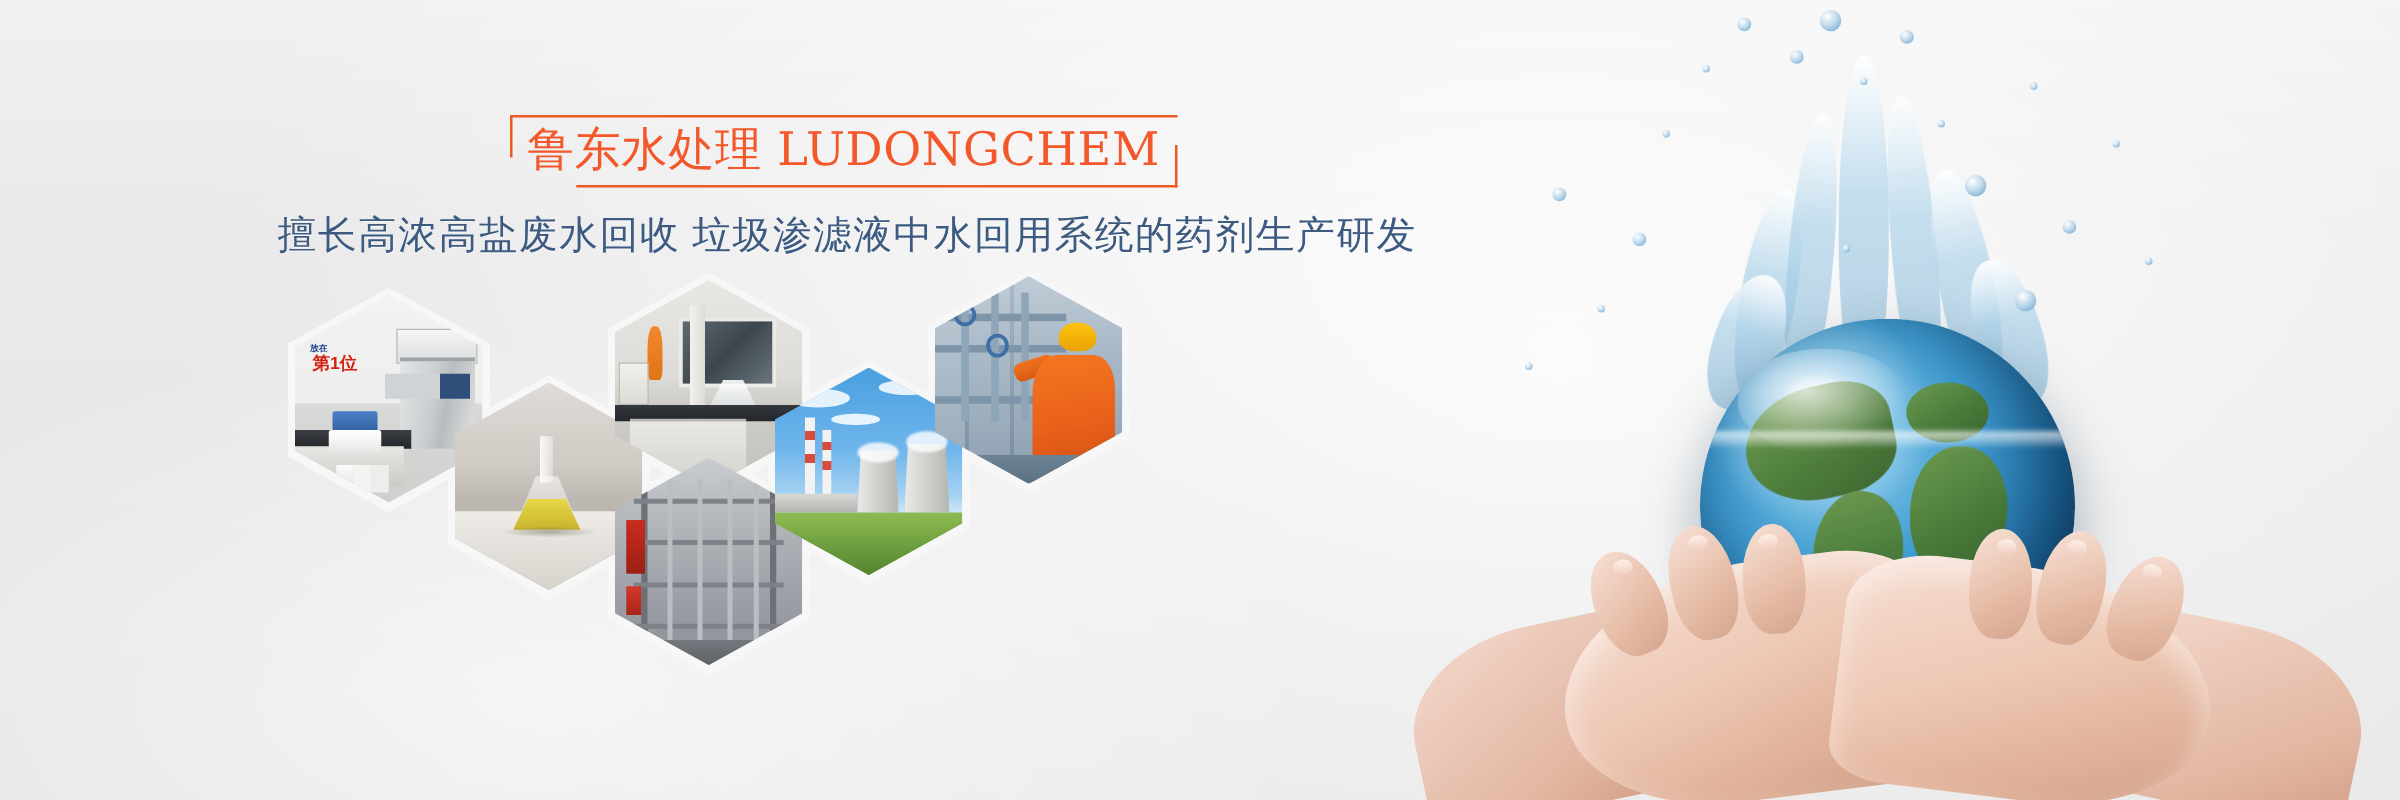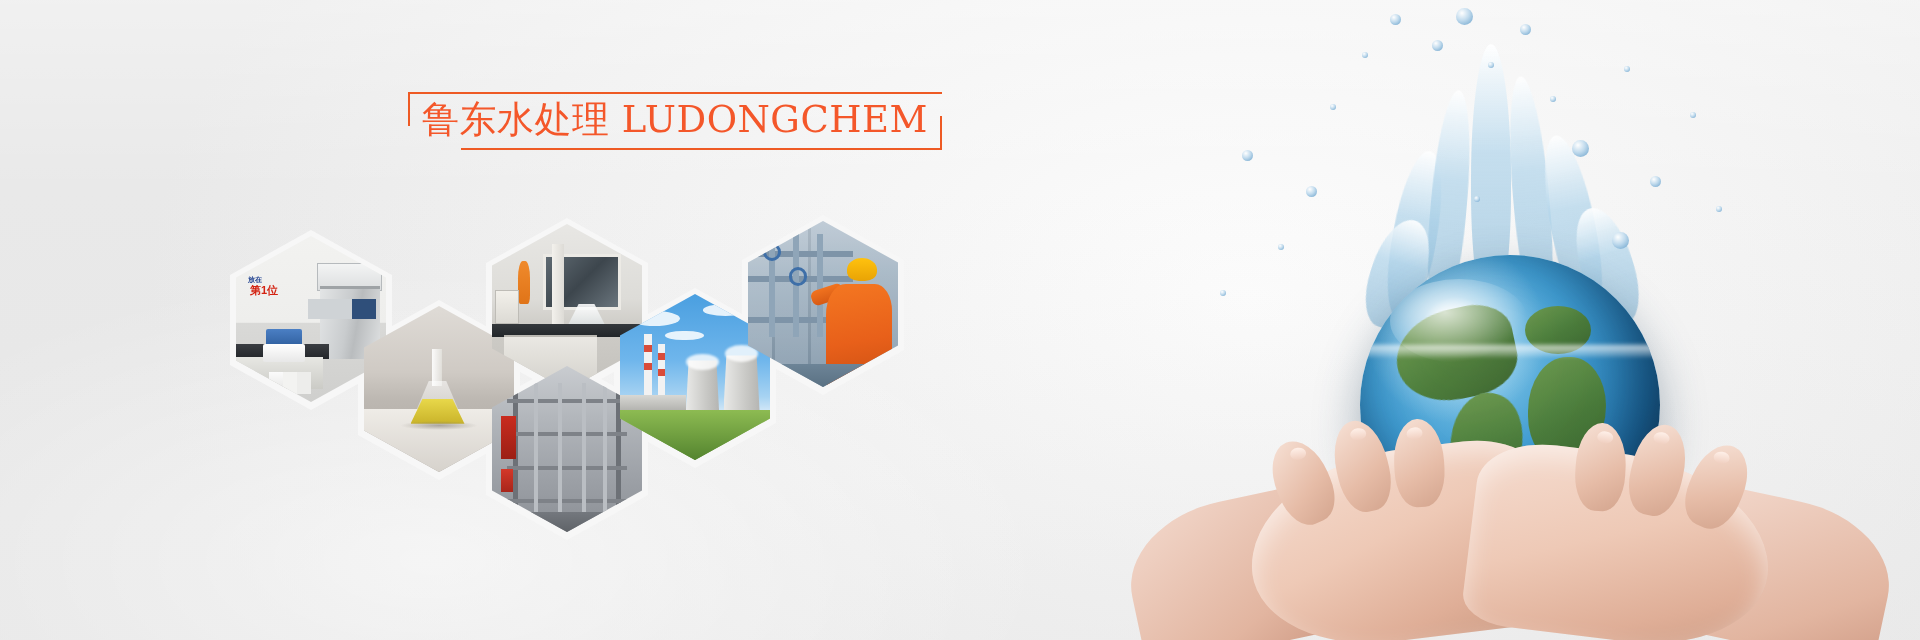--- a/index.html
+++ b/index.html
@@ -115,21 +115,21 @@
   }
   .pic-lab1 .white-unit{
     position:absolute; left:18%; bottom:24%; width:28%; height:11%;
     background:linear-gradient(#ffffff,#e7e7e7); border-radius:2px;
   }
   .pic-lab1 .slogan{
     position:absolute; left:8%; top:24%; width:42%; height:22%;
     color:#1d3f8f; font-size:7px; font-weight:bold; line-height:8px;
   }
   .pic-lab1 .slogan .red{
-    position:absolute; left:2px; top:10px; color:#d32211; font-size:11px; font-weight:bold;
+    position:absolute; left:2px; top:10px; color:#d32211; font-size:14px; font-weight:bold;
   }
   .pic-lab1 .jug{
     position:absolute; bottom:5%; left:22%; width:9%; height:13%;
     background:linear-gradient(#fbfbfb,#e2e2e0);
     box-shadow:14px 0 0 #f3f3f1, 28px 0 0 #ededeb;
   }
 
   
   .pic-flask{
     background:linear-gradient(to bottom,#dfdbd6 0%,#cfcac4 40%,#bdb8b2 56%,#a8a39d 100%);
@@ -396,20 +396,21 @@
 <body>
 
 <div id="banner">
 
   <div class="text-block">
     <div class="title-wrap">
       <span class="br-tl"></span>
       <span class="br-br"></span>
       <div class="title">鲁东水处理 LUDONGCHEM</div>
     </div>
+    <div class="subtitle">擅长高浓高盐废水回收 垃圾渗滤液中水回用系统的药剂生产研发</div>
   </div>
 
   <div class="hexes">
 
     <div class="hex-frame h1"></div>
     <div class="hex-frame h2"></div>
     <div class="hex-frame h3"></div>
     <div class="hex-frame h4"></div>
     <div class="hex-frame h5"></div>
     <div class="hex-frame h6"></div>

